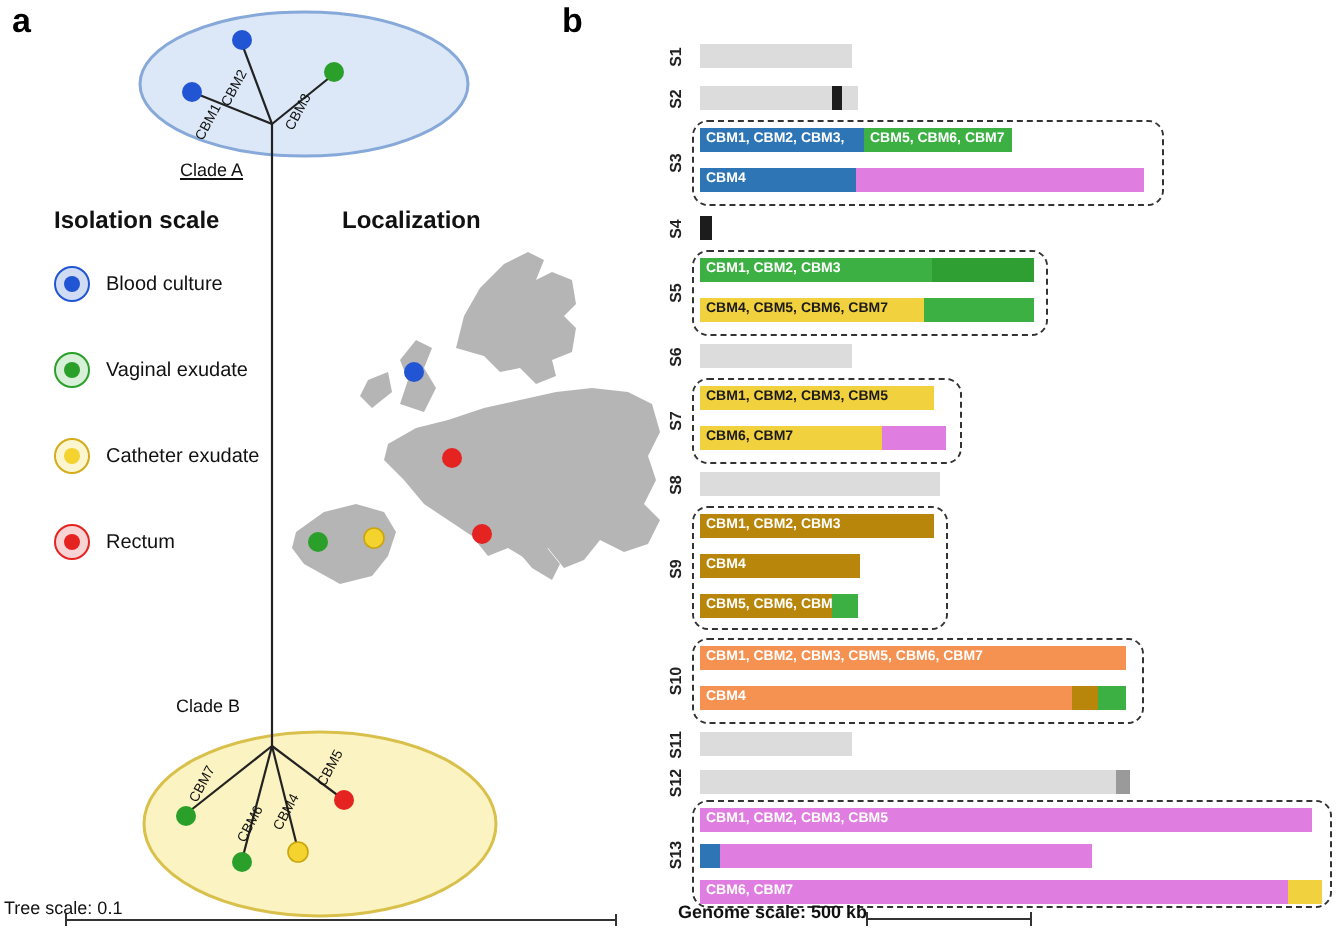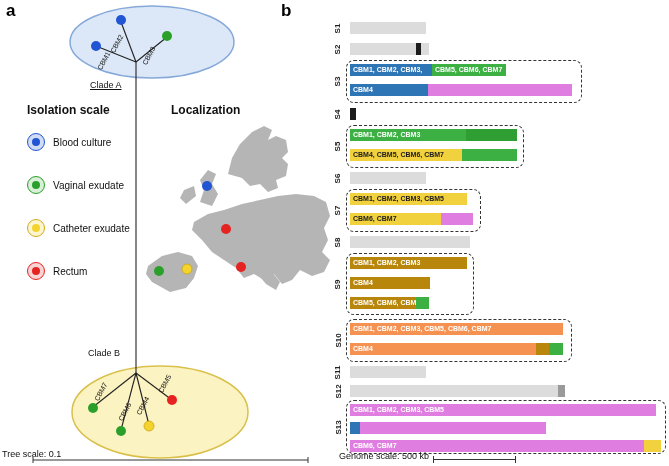--- a/index.html
+++ b/index.html
@@ -44,21 +44,21 @@
   
   .pb-title { position:absolute; left:340px; top:2px; width:326px; text-align:center;
               font-weight:bold; font-size:13px; color:#000; }
   .dashed-box { position:absolute; border:1.4px dashed #333; border-radius:8px; box-sizing:border-box; }
   .bar { position:absolute; height:12px; display:flex; }
   .seg { height:12px; line-height:12px; font-weight:bold; font-size:7px; white-space:nowrap;
          overflow:hidden; box-sizing:border-box; padding-left:3px; letter-spacing:0; }
   .row-label-wrap { position:absolute; width:16px; height:22px; display:flex; align-items:center; justify-content:center; }
   .row-label-wrap span { transform:rotate(-90deg); font-size:8px; font-weight:600; color:#222; }
 
-  .gscale-text { position:absolute; left:339px; top:451px; font-size:9px; font-weight:normal; color:#111; }
+  .gscale-text { position:absolute; left:339px; top:451px; font-size:9px; font-weight:bold; color:#111; }
   .gs-line { position:absolute; background:#333; }
 </style>
 </head>
 <body>
 
 <div class="canvas">
 
   <div class="abs panel-letter" style="left:6px; top:1px;">a</div>
 
   <svg class="abs" style="left:0; top:0;" width="340" height="466" viewBox="0 0 340 466">

